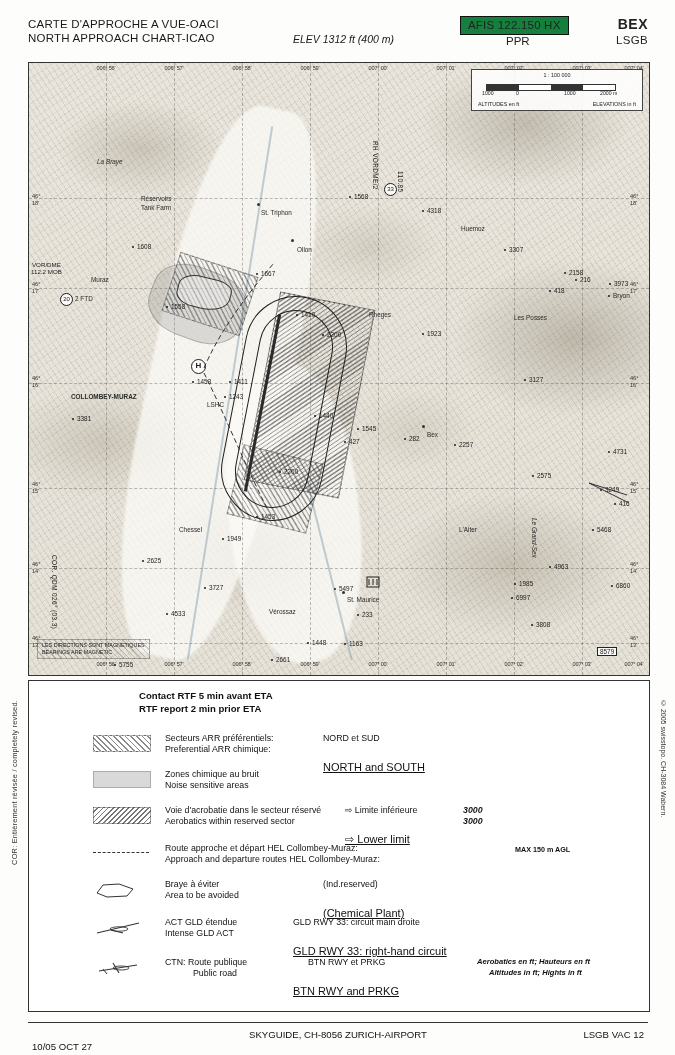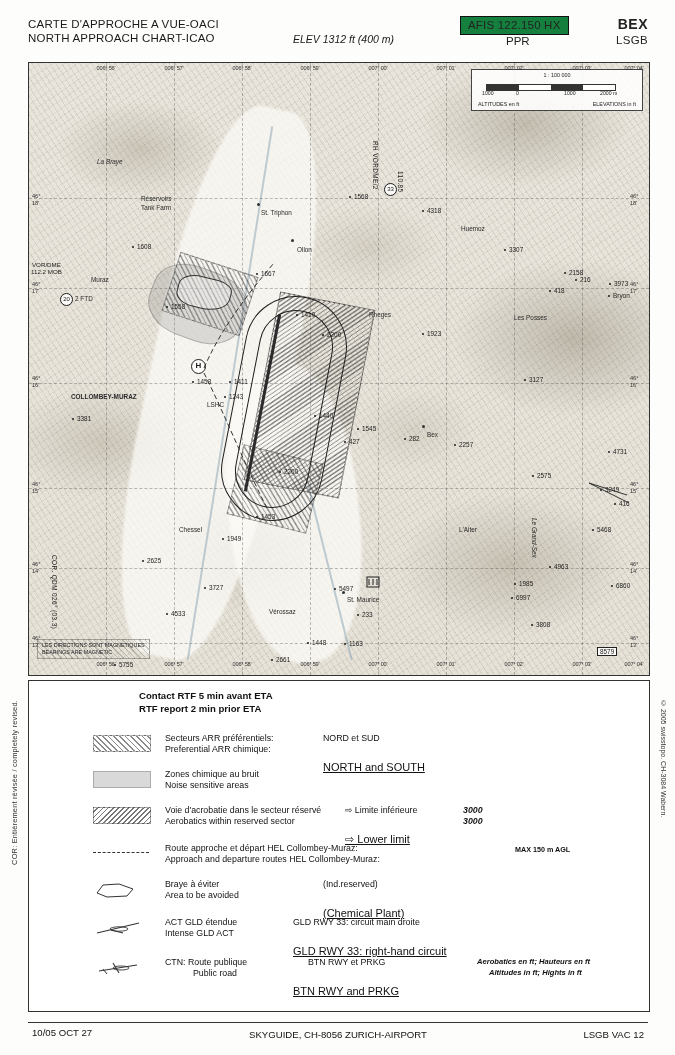--- a/index.html
+++ b/index.html
@@ -409,21 +409,21 @@
   
   .footer {
     position: absolute;
     left: 28px; top: 1022px;
     width: 620px;
     font-size: 9.6px;
     color: #111;
     border-top: 1.2px solid #333;
     padding-top: 6px;
   }
-  .footer .f-left { position: absolute; left: 4px; top: 4px; }
+  .footer .f-left { position: absolute; left: 4px; top: 18px; }
   .footer .f-center { position: absolute; left: 50%; top: 6px; transform: translateX(-50%); white-space: nowrap;}
   .footer .f-right { position: absolute; right: 4px; top: 6px; }
 </style>
 </head>
 <body>
 
 <div class="page">
 
   <div class="header">
     <div class="hdr-title-fr">CARTE D'APPROCHE A VUE-OACI</div>

